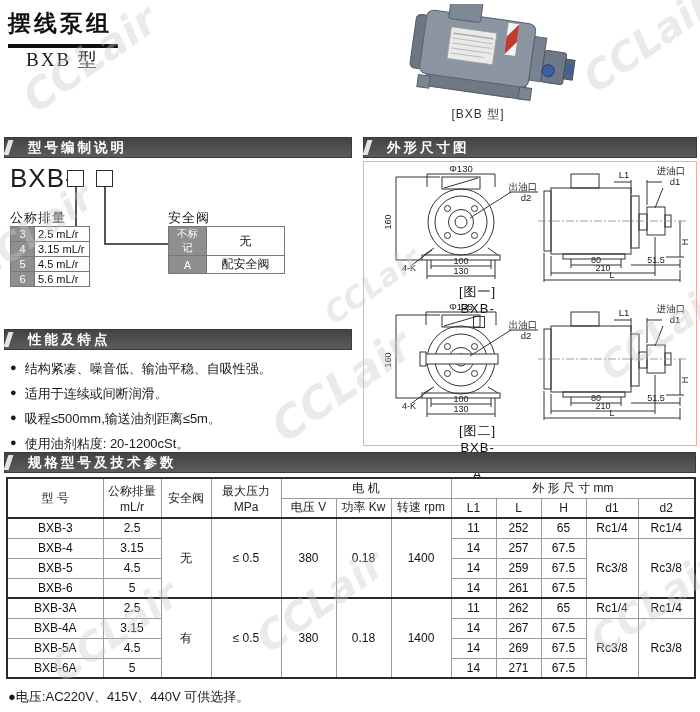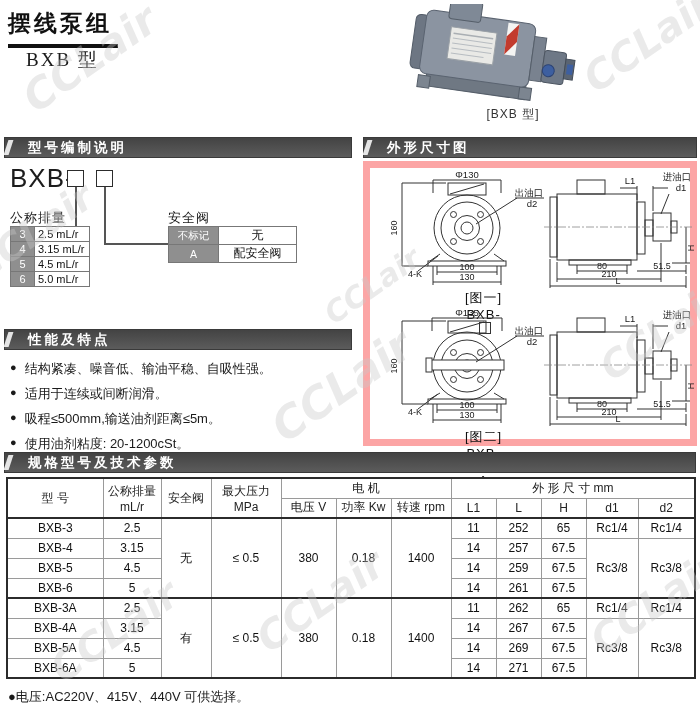--- a/index.html
+++ b/index.html
@@ -18,21 +18,21 @@
   }
 
   
   .main-title {
     left:8px; top:8px; font-size:23px; font-weight:bold; letter-spacing:3px;
     color:#111; border-bottom:4px solid #111; padding:0 6px 5px 0;
   }
   .sub-title { left:26px; top:47px; font-size:19px; letter-spacing:2px;
     font-family:"Liberation Serif", serif; color:#1a1a1a;text-align:center; }
 
-  .photo-caption { left:453px; top:106px; width:120px; text-align:center;
+  .photo-caption { left:418px; top:106px; width:120px; text-align:center;
     font-size:12px; color:#333; letter-spacing:1px; }
 
   
   .sec-bar {
     height:21px; line-height:21px; color:#fff; font-size:13.5px; font-weight:bold;
     letter-spacing:3px; padding-left:24px;
     background:linear-gradient(180deg,#424242,#5d5d5d);
     box-shadow:inset 0 0 0 1px #3a3a3a;
   }
   .sec-bar::before{ content:''; position:absolute; left:2px; top:3px; width:5px; height:15px;
@@ -42,29 +42,29 @@
   .bxb-prefix { left:10px; top:163px; font-size:26px; letter-spacing:1px; color:#1c1c1c; }
   .code-box { width:17px; height:17px; border:1.6px solid #2c2c2c; background:#fff; }
   .conn { background:#555; }
 
   .mini-label { font-size:13px; color:#1a1a1a; letter-spacing:1px; }
   .mini-table { border-collapse:collapse; }
   .mini-table td { border:1px solid #777; font-size:11px; padding:0 3px; height:15px; }
   .mini-table .code { background:#8f8f8f; color:#fff; text-align:center; width:24px; }
   .mini-table .val { background:#fff; color:#111; width:55px; }
   .sv-table td { height:18px; }
-  .sv-table .code { width:50px; font-size:10.5px; }
+  .sv-table .code { width:38px; font-size:10.5px; }
   .sv-table .val { width:78px; text-align:center; font-size:12px; }
 
   
   .feat-line { display:flex; align-items:flex-start; margin-bottom:7px; font-size:13px; color:#1a1a1a; }
   .feat-line .dot { font-size:11px; margin:1px 8px 0 4px; }
 
   
-  .draw-box { left:363px; top:161px; width:334px; height:285px; border:7px solid #fca5a5; background:#fff; }
+  .draw-box { left:363px; top:161px; width:334px; height:285px; border:1px solid #fca5a5; background:#fff; }
   .fig-caption { position:absolute; font-size:13px; letter-spacing:1px; color:#111; display:flex; align-items:center;flex-direction:column; }
   .fig-caption .mbox { display:inline-block; width:12px; height:12px; border:1.3px solid #333; margin-left:2px; background:#fff; }
   svg text { font-family:"Liberation Sans", sans-serif; fill:#1a1a1a; }
   .dimtxt { font-size:9px; }
   .lbltxt { font-size:9.5px; }
 
   
   .spec-table { position:absolute; left:6px; top:477px; border-collapse:collapse; table-layout:fixed; width:688px;border-radius:27px; }
   .spec-table td { border:1px solid #9a9a9a; text-align:center; font-size:12px; color:#111;
     height:20px; padding:0; overflow:hidden; white-space:nowrap; }
@@ -138,21 +138,21 @@
     <tr>
       <td class="code">4</td>
       <td class="val">3.15 mL/r</td>
         </tr>
     <tr>
       <td class="code">5</td>
       <td class="val">4.5  mL/r</td>
         </tr>
     <tr>
       <td class="code">6</td>
-      <td class="val">5.0  mL/r</td>
+      <td class="val">5.6  mL/r</td>
         </tr>
   </tbody>
     </table>
 
   <div class="abs mini-label" style="left:168px; top:209px;">安全阀</div>
   <table class="mini-table sv-table abs" style="left:168px; top:226px;">
     <tbody>
         <tr>
       <td class="code">不标记</td>
       <td class="val">无</td>

